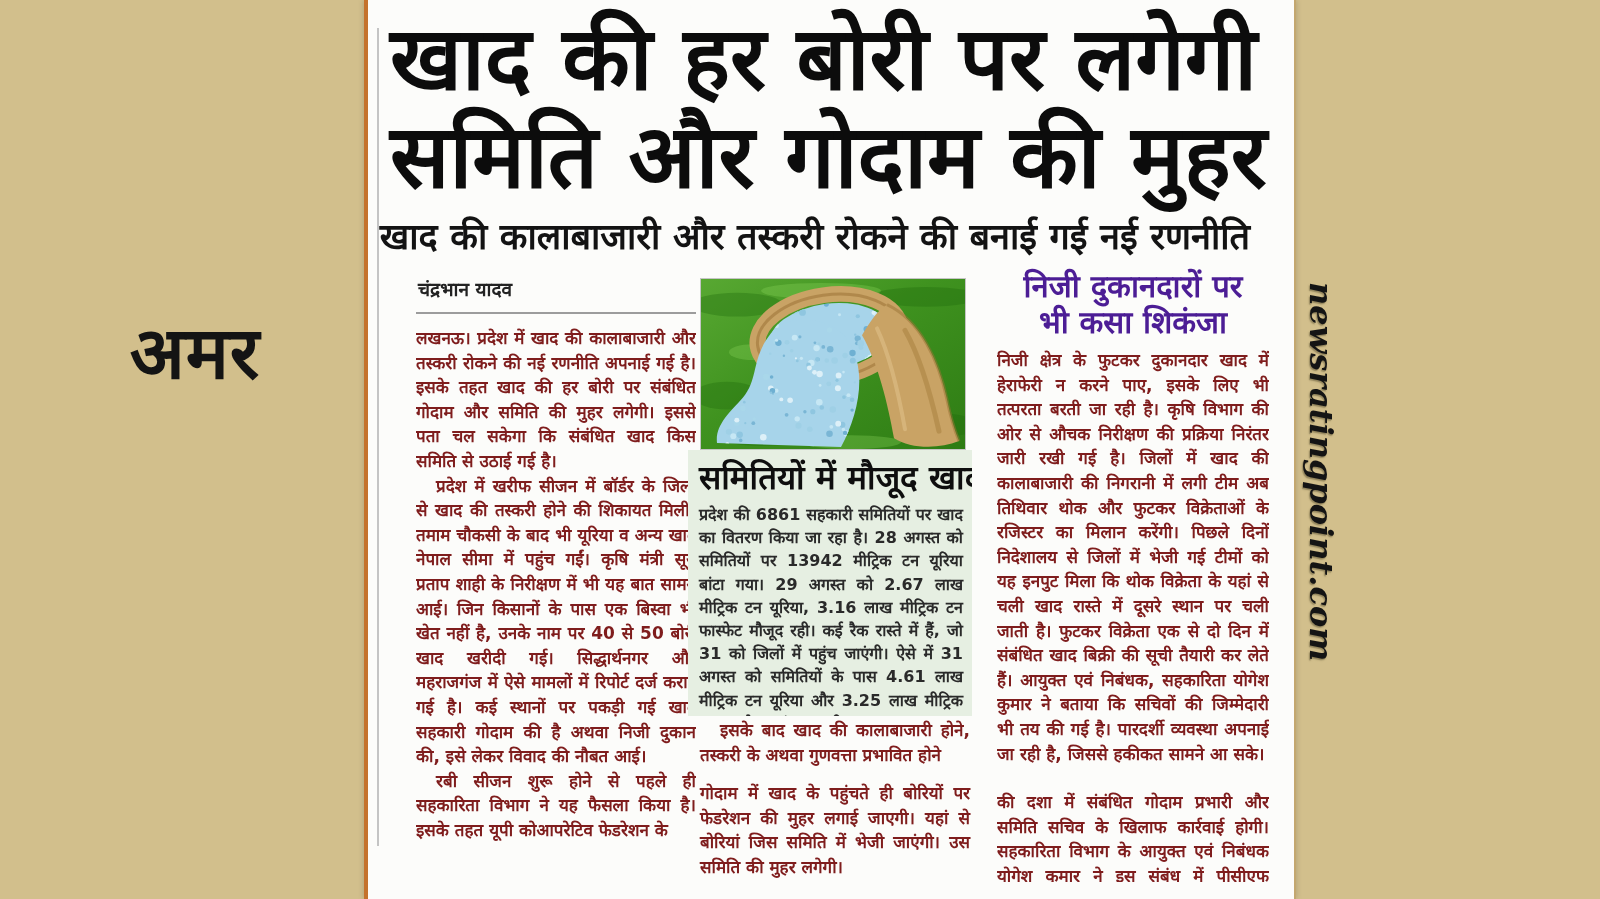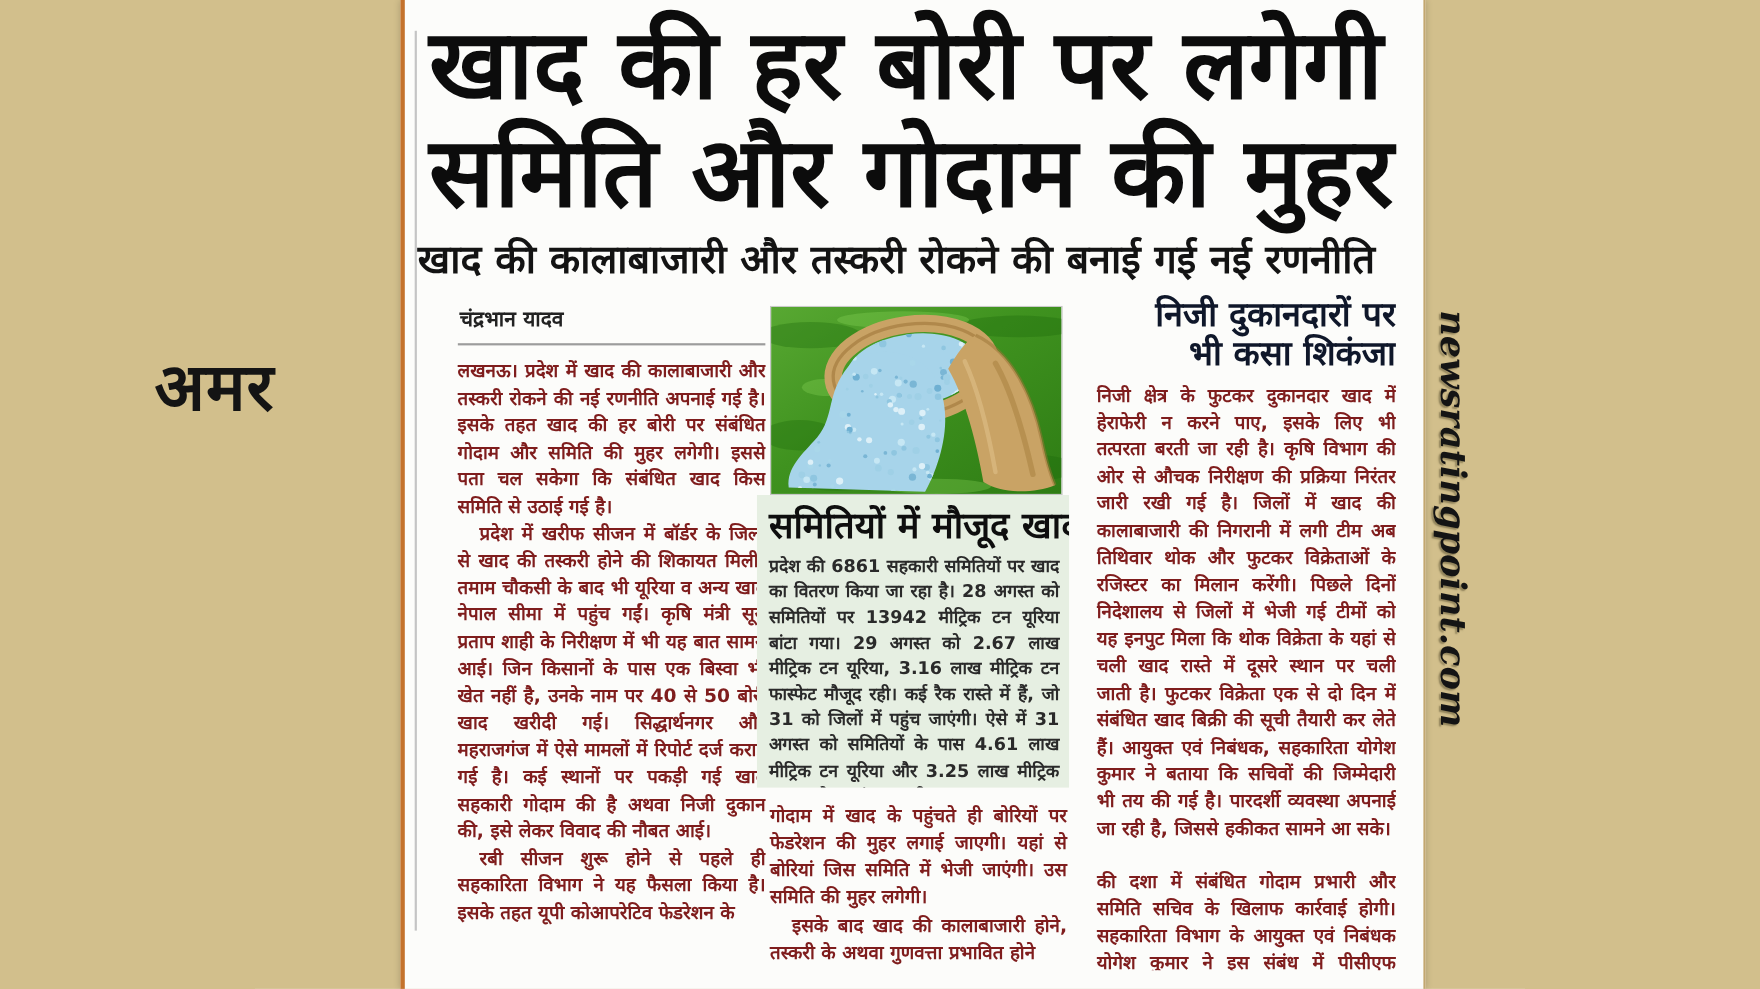--- a/index.html
+++ b/index.html
@@ -8,21 +8,21 @@
     background:#d2bf8c;
     font-family:"DejaVu Sans", sans-serif;
     position:relative;
     color:#1a1a1a;
   }
 
   
   .masthead {
     position:absolute; left:30px; top:298px; width:330px;
     text-align:center; font-weight:bold; color:#141414;
-    font-size:60px; line-height:110px; letter-spacing:1px;
+    font-size:72px; line-height:110px; letter-spacing:1px;
   }
 
   
   .watermark {
     position:absolute; left:1302px; top:282px; height:360px;
     writing-mode:vertical-rl;
     font-family:"DejaVu Serif", serif;
     font-style:italic; font-weight:bold;
     font-size:32px; color:#141414;
     text-shadow:1.5px 1.5px 1.5px rgba(90,80,50,.55);
@@ -83,21 +83,21 @@
     font-size:33px; line-height:44px; white-space:nowrap;
   }
   .infobox-body {
     margin-top:3px; font-size:16px; line-height:23.2px;
     font-weight:600; color:#2a2a2a; text-align:justify;
   }
   .mid-para1 { margin-top:14px; }
   .mid-para2 { margin-top:2px; }
 
   .right-heading {
-    text-align:right; font-weight:bold; color:#0f172a;
+    text-align:center; font-weight:bold; color:#4c1d95;
     font-size:31px; line-height:36px; white-space:nowrap;
   }
   .right-para1 { margin-top:8px; }
   .right-para2 { margin-top:24px; }
 </style>
 </head>
 <body>
 
 <div class="masthead">
   <div>अमर</div>
@@ -329,22 +329,22 @@
       <path d="M186,26 C220,42 238,84 246,122 C250,142 254,154 258,164" fill="none" stroke="#9a7336" stroke-width="3" opacity="0.5"></path>
       <path d="M204,52 C220,80 230,118 238,154" fill="none" stroke="#a8813f" stroke-width="5" opacity="0.55" stroke-linecap="round"></path>
       <path d="M176,50 C190,80 198,118 204,152" fill="none" stroke="#e0c089" stroke-width="4" opacity="0.6" stroke-linecap="round"></path>
     </svg>
 
     <div class="infobox">
       <div class="infobox-title">समितियों में मौजूद खाद</div>
       <div class="infobox-body">प्रदेश की 6861 सहकारी समितियों पर खाद का वितरण किया जा रहा है। 28 अगस्त को समितियों पर 13942 मीट्रिक टन यूरिया बांटा गया। 29 अगस्त को 2.67 लाख मीट्रिक टन यूरिया, 3.16 लाख मीट्रिक टन फास्फेट मौजूद रही। कई रैक रास्ते में हैं, जो 31 को जिलों में पहुंच जाएंगी। ऐसे में 31 अगस्त को समितियों के पास 4.61 लाख मीट्रिक टन यूरिया और 3.25 लाख मीट्रिक टन फास्फेट पहुंच जाएगी।</div>
     </div>
 
+    <div class="body-text mid-pad mid-para2 indent">इसके बाद खाद की कालाबाजारी होने, तस्करी के अथवा गुणवत्ता प्रभावित होने</div>
     <div class="body-text mid-pad mid-para1">गोदाम में खाद के पहुंचते ही बोरियों पर फेडरेशन की मुहर लगाई जाएगी। यहां से बोरियां जिस समिति में भेजी जाएंगी। उस समिति की मुहर लगेगी।</div>
-    <div class="body-text mid-pad mid-para2 indent">इसके बाद खाद की कालाबाजारी होने, तस्करी के अथवा गुणवत्ता प्रभावित होने</div>
   </div>
 
   <div class="col col-right">
     <div class="right-heading">
       <div>निजी दुकानदारों पर</div>
       <div>भी कसा शिकंजा</div>
     </div>
     <div class="body-text right-para1">निजी क्षेत्र के फुटकर दुकानदार खाद में हेराफेरी न करने पाए, इसके लिए भी तत्परता बरती जा रही है। कृषि विभाग की ओर से औचक निरीक्षण की प्रक्रिया निरंतर जारी रखी गई है। जिलों में खाद की कालाबाजारी की निगरानी में लगी टीम अब तिथिवार थोक और फुटकर विक्रेताओं के रजिस्टर का मिलान करेंगी। पिछले दिनों निदेशालय से जिलों में भेजी गई टीमों को यह इनपुट मिला कि थोक विक्रेता के यहां से चली खाद रास्ते में दूसरे स्थान पर चली जाती है। फुटकर विक्रेता एक से दो दिन में संबंधित खाद बिक्री की सूची तैयारी कर लेते हैं। आयुक्त एवं निबंधक, सहकारिता योगेश कुमार ने बताया कि सचिवों की जिम्मेदारी भी तय की गई है। पारदर्शी व्यवस्था अपनाई जा रही है, जिससे हकीकत सामने आ सके।</div>
     <div class="body-text right-para2">की दशा में संबंधित गोदाम प्रभारी और समिति सचिव के खिलाफ कार्रवाई होगी। सहकारिता विभाग के आयुक्त एवं निबंधक योगेश कुमार ने इस संबंध में पीसीएफ निदेशक और सभी जिलों के सहायक निबंधकों को निर्देश दिए हैं।</div>
   </div>

